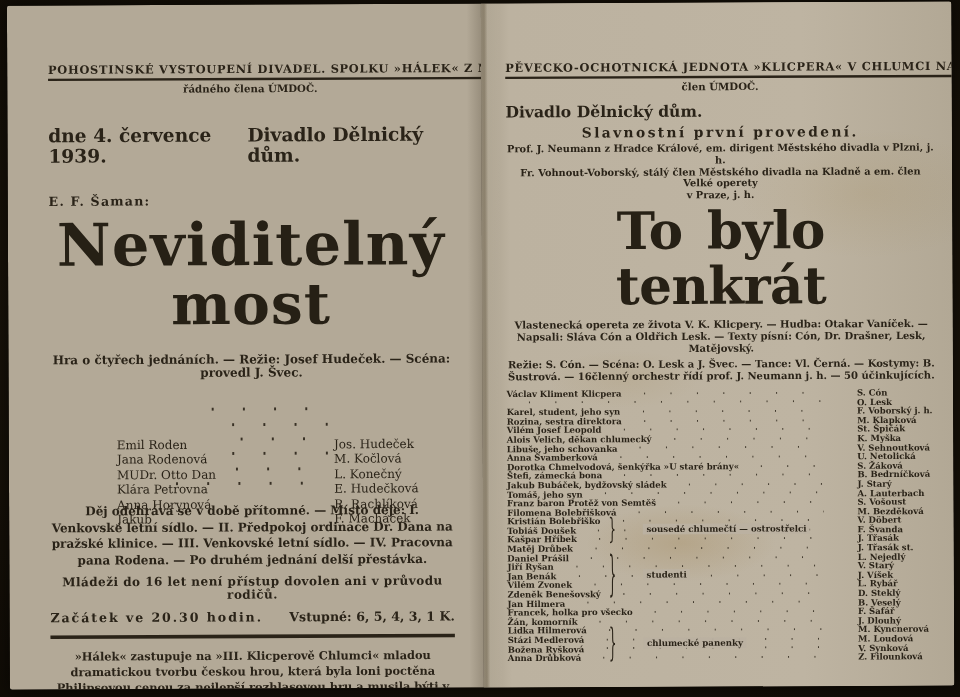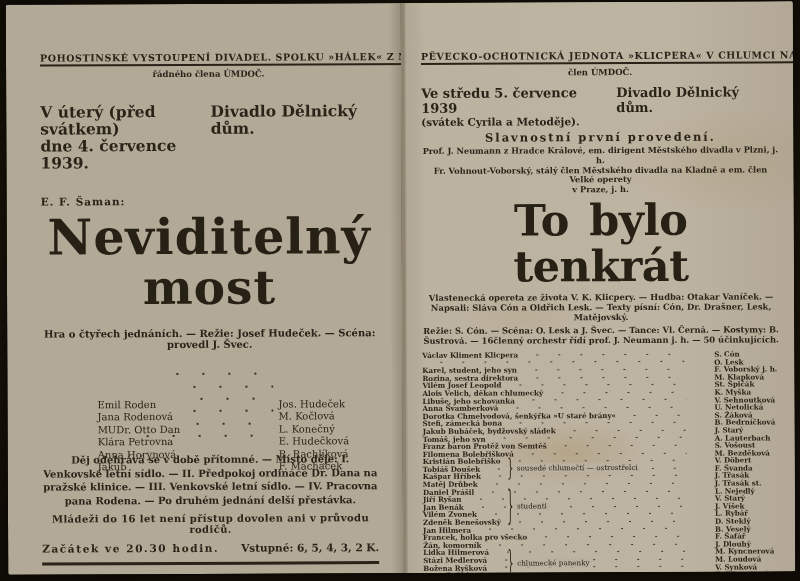--- a/index.html
+++ b/index.html
@@ -90,38 +90,37 @@
   }
   .r-credits{margin-top:4px;text-align:center;font-weight:700;font-size:8.4px;line-height:9.8px;}
   .rcast{margin-top:4px;position:relative;}
   .rrow{display:flex;align-items:baseline;height:7.6px;font-size:7.1px;font-weight:700;}
   .rrole{white-space:nowrap;}
   .rleader{background-size:22px 3px;background-image:radial-gradient(circle, rgba(42,35,24,.85) .7px, rgba(0,0,0,0) .9px);}
   .ractor{width:66px;white-space:nowrap;margin-left:23px;}
   .group{position:absolute;left:84px;display:flex;align-items:center;z-index:3;}
   .brace{display:inline-block;font-weight:400;color:#2a2318;transform-origin:center;line-height:1;}
   .brace-label{
-    font-size:7.2px;font-weight:400;margin-left:0;white-space:nowrap;
+    font-size:7.2px;font-weight:700;margin-left:22px;white-space:nowrap;
     background:rgba(187,177,161,.95);padding:0 3px;
   }
 </style>
 </head>
 <body>
 
 <div class="spread">
 
   <div class="page left">
     <div class="soc-wrap">
       <span class="soc">POHOSTINSKÉ VYSTOUPENÍ DIVADEL. SPOLKU »HÁLEK« Z NYMBURKA.</span>
     </div>
     <div class="soc-sub">řádného člena ÚMDOČ.</div>
 
     <div class="daterow l-daterow">
       <div>
-        <div>V úterý (před svátkem)</div>
         <div>dne 4. července 1939.</div>
       </div>
       <div class="venue">Divadlo Dělnický dům.</div>
     </div>
 
     <div class="l-author">E. F. Šaman:</div>
     <div class="title1">Neviditelný</div>
     <div class="title1 title2">most</div>
     <div class="l-credits">Hra o čtyřech jednáních. — Režie: Josef Hudeček. — Scéna: provedl J. Švec.</div>
 
@@ -162,40 +161,36 @@
           <span class="leader lleader"></span>
           <span class="lactor">F. Macháček</span>
         </div>
       </div>
 
     <div class="l-setting">Děj odehrává se v době přítomné. — Místo děje: I. Venkovské letní sídlo. — II. Předpokoj ordinace Dr. Dana na pražské klinice. — III. Venkovské letní sídlo. — IV. Pracovna pana Rodena. — Po druhém jednání delší přestávka.</div>
     <div class="l-youth">Mládeži do 16 let není přístup dovolen ani v průvodu rodičů.</div>
 
     <div class="l-srow">
       <span class="l-stime">Začátek ve 20.30 hodin.</span>
-      <span>Vstupné: 6, 5, 4, 3, 2 K.</span>
+      <span>Vstupné: 6, 5, 4, 3, 1 K.</span>
     </div>
 
     <div class="lrule"></div>
     <div class="l-footnote">»Hálek« zastupuje na »III. Klicperově Chlumci« mladou dramatickou tvorbu českou hrou, která byla loni poctěna Philipsovou cenou za nejlepší rozhlasovou hru a musila býti v rozhlase opakována.</div>
   </div>
 
   <div class="fold"></div>
 
   <div class="page right">
     <div class="soc-wrap">
       <span class="soc">PĚVECKO-OCHOTNICKÁ JEDNOTA »KLICPERA« V CHLUMCI NAD CIDLINOU,</span>
     </div>
     <div class="soc-sub">člen ÚMDOČ.</div>
 
     <div class="daterow r-daterow">
-      <div>
-        <div class="r-date1">Ve středu 5. července 1939</div>
-        <div class="r-date2">(svátek Cyrila a Metoděje).</div>
-      </div>
       <div class="r-venue">Divadlo Dělnický dům.</div>
     </div>
 
     <div class="r-premiere">Slavnostní první provedení.</div>
 
     <div class="r-guests">
 
         <div class="guest">Prof. J. Neumann z Hradce Králové, em. dirigent Městského divadla v Plzni, j. h.</div>
 
         <div class="guest">Fr. Vohnout-Voborský, stálý člen Městského divadla na Kladně a em. člen Velké operety</div>

